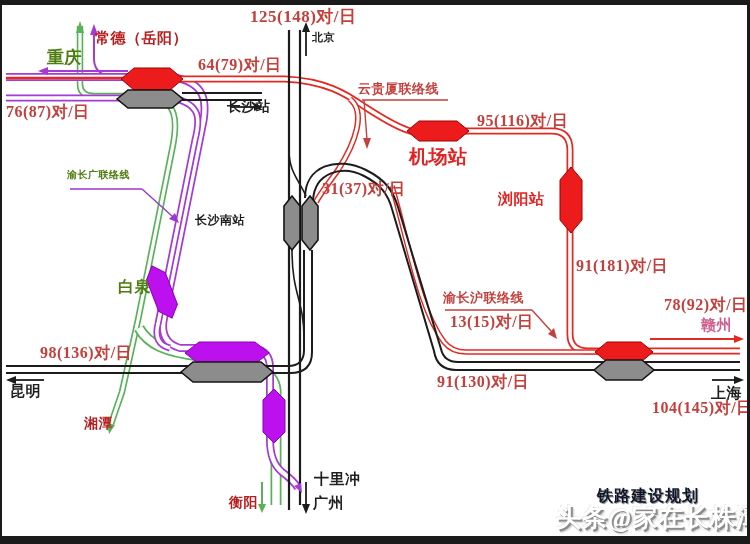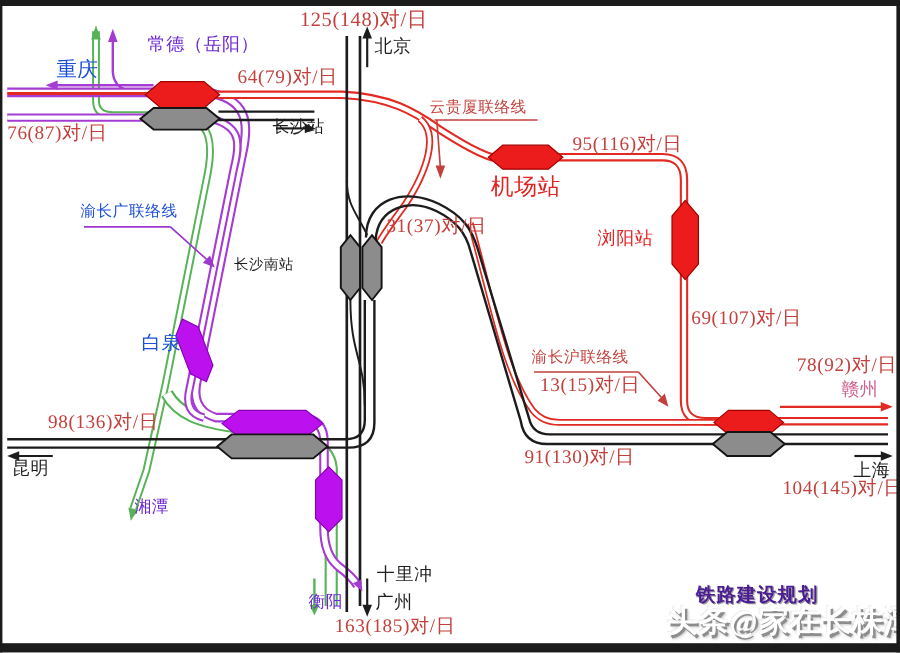--- a/index.html
+++ b/index.html
@@ -2,33 +2,33 @@
 <html><head>
 <meta charset="utf-8">
 <style>
   html,body{margin:0;padding:0;background:#ffffff;}
   .stage{
     position:relative;width:750px;height:544px;background:#ffffff;overflow:hidden;
     font-family:"Liberation Serif","DejaVu Serif",serif;
   }
   .stage svg{position:absolute;left:0;top:0;}
   .lbl{
-    position:absolute;white-space:nowrap;font-weight:normal;line-height:1.1;
+    position:absolute;white-space:nowrap;font-weight:bold;line-height:1.1;
     letter-spacing:0.5px;
   }
   .c-red{color:#c5403c;}
   .c-sred{color:#e32222;}
   .c-blk{color:#1f1f1f;}
-  .c-grn{color:#6d28d9;padding-left:28px;}
-  .c-pur{color:#1d4ed8;}
+  .c-grn{color:#b91c1c;}
+  .c-pur{color:#4d7c0f;}
   .c-pnk{color:#cf5f8f;}
   .edge{position:absolute;background:#1b1b1b;}
   .wm-small{
-    position:absolute;left:580px;top:486px;font-size:16px;font-weight:bold;
-    color:#4c1d95;text-shadow:1px 1px 0 #9a9a9a,-1px -1px 0 #ffffff;
+    position:absolute;left:597px;top:486px;font-size:16px;font-weight:bold;
+    color:#0f172a;text-shadow:1px 1px 0 #9a9a9a,-1px -1px 0 #ffffff;
     letter-spacing:1px;white-space:nowrap;
   }
   .wm-big{
     position:absolute;left:556px;top:501px;font-size:25px;font-weight:bold;
     color:#ffffff;text-shadow:2px 2px 0 #8d8d8d,3px 3px 2px #c9c9c9,-1px -1px 0 #eeeeee;
     letter-spacing:1px;white-space:nowrap;
   }
 </style>
 </head>
 <body>
@@ -117,49 +117,48 @@
       <polygon points="162,264 172,275 172,309 162,320 152,309 152,275" transform="rotate(-21 162 292)" fill="#bd10ef" stroke="#8a00b8" stroke-width="1"></polygon>
       <polygon points="185,353 199,342 255,342 269,353 255,364 199,364" fill="#bd10ef" stroke="#8a00b8" stroke-width="1"></polygon>
       <polygon points="181,372 193,362 261,362 273,372 261,382 193,382" fill="#8c8c8c" stroke="#141414" stroke-width="1.6"></polygon>
       <polygon points="274,389 285,400 285,432 274,443 263,432 263,400" fill="#bd10ef" stroke="#8a00b8" stroke-width="1"></polygon>
       <polygon points="595,352 607,342 641,342 653,352 641,362 607,362" fill="#ec1c1c" stroke="#a00000" stroke-width="1"></polygon>
       <polygon points="594,370 606,360 642,360 654,370 642,380 606,380" fill="#8c8c8c" stroke="#141414" stroke-width="1.6"></polygon>
     </g>
   </svg>
 
   <div class="lbl c-red" style="left:250px;top:8px;font-size:17px">125(148)对/日</div>
-  <div class="lbl c-blk" style="left:312px;top:31px;font-size:15px">北京</div>
+  <div class="lbl c-blk" style="left:312px;top:31px;font-size:11px">北京</div>
   <div class="lbl c-grn" style="left:95px;top:30px;font-size:15px">常德（岳阳）</div>
   <div class="lbl c-pur" style="left:47px;top:49px;font-size:17px">重庆</div>
   <div class="lbl c-red" style="left:6px;top:103px;font-size:16px">76(87)对/日</div>
   <div class="lbl c-red" style="left:198px;top:56px;font-size:16px">64(79)对/日</div>
   <div class="lbl c-blk" style="left:227px;top:99px;font-size:14px">长沙站</div>
   <div class="lbl c-red" style="left:358px;top:82px;font-size:13px">云贵厦联络线</div>
   <div class="lbl c-red" style="left:477px;top:112px;font-size:16px">95(116)对/日</div>
   <div class="lbl c-sred" style="left:409px;top:147px;font-size:19px">机场站</div>
   <div class="lbl c-sred" style="left:498px;top:191px;font-size:15px">浏阳站</div>
   <div class="lbl c-red" style="left:322px;top:180px;font-size:16px">31(37)对/日</div>
   <div class="lbl c-blk" style="left:195px;top:214px;font-size:12px">长沙南站</div>
-  <div class="lbl c-pur" style="left:67px;top:169px;font-size:13px">渝长广联络线</div>
+  <div class="lbl c-pur" style="left:67px;top:169px;font-size:10px">渝长广联络线</div>
   <div class="lbl c-pur" style="left:118px;top:278px;font-size:16px">白泉</div>
-  <div class="lbl c-red" style="left:576px;top:257px;font-size:16px">69(107)对/日</div>
+  <div class="lbl c-red" style="left:576px;top:257px;font-size:16px">91(181)对/日</div>
   <div class="lbl c-red" style="left:443px;top:291px;font-size:13px">渝长沪联络线</div>
   <div class="lbl c-red" style="left:450px;top:313px;font-size:16px">13(15)对/日</div>
   <div class="lbl c-red" style="left:664px;top:296px;font-size:16px">78(92)对/日</div>
   <div class="lbl c-pnk" style="left:701px;top:317px;font-size:15px">赣州</div>
   <div class="lbl c-red" style="left:40px;top:344px;font-size:16px">98(136)对/日</div>
   <div class="lbl c-blk" style="left:10px;top:383px;font-size:15px">昆明</div>
   <div class="lbl c-grn" style="left:84px;top:416px;font-size:14px">湘潭</div>
   <div class="lbl c-red" style="left:437px;top:373px;font-size:16px">91(130)对/日</div>
   <div class="lbl c-blk" style="left:711px;top:385px;font-size:15px">上海</div>
   <div class="lbl c-red" style="left:652px;top:399px;font-size:16px">104(145)对/日</div>
   <div class="lbl c-blk" style="left:314px;top:471px;font-size:15px">十里冲</div>
   <div class="lbl c-grn" style="left:229px;top:495px;font-size:14px">衡阳</div>
   <div class="lbl c-blk" style="left:313px;top:495px;font-size:15px">广州</div>
-  <div class="lbl c-red" style="left:279px;top:514px;font-size:16px">163(185)对/日</div>
 
   <div class="wm-small">铁路建设规划</div>
   <div class="wm-big">头条@家在长株潭</div>
 
   <div class="edge" style="left:0;top:0;width:750px;height:5px"></div>
   <div class="edge" style="left:0;top:536px;width:750px;height:8px"></div>
   <div class="edge" style="left:0;top:0;width:2px;height:544px"></div>
   <div class="edge" style="left:747px;top:0;width:3px;height:544px"></div>
 </div>
 

